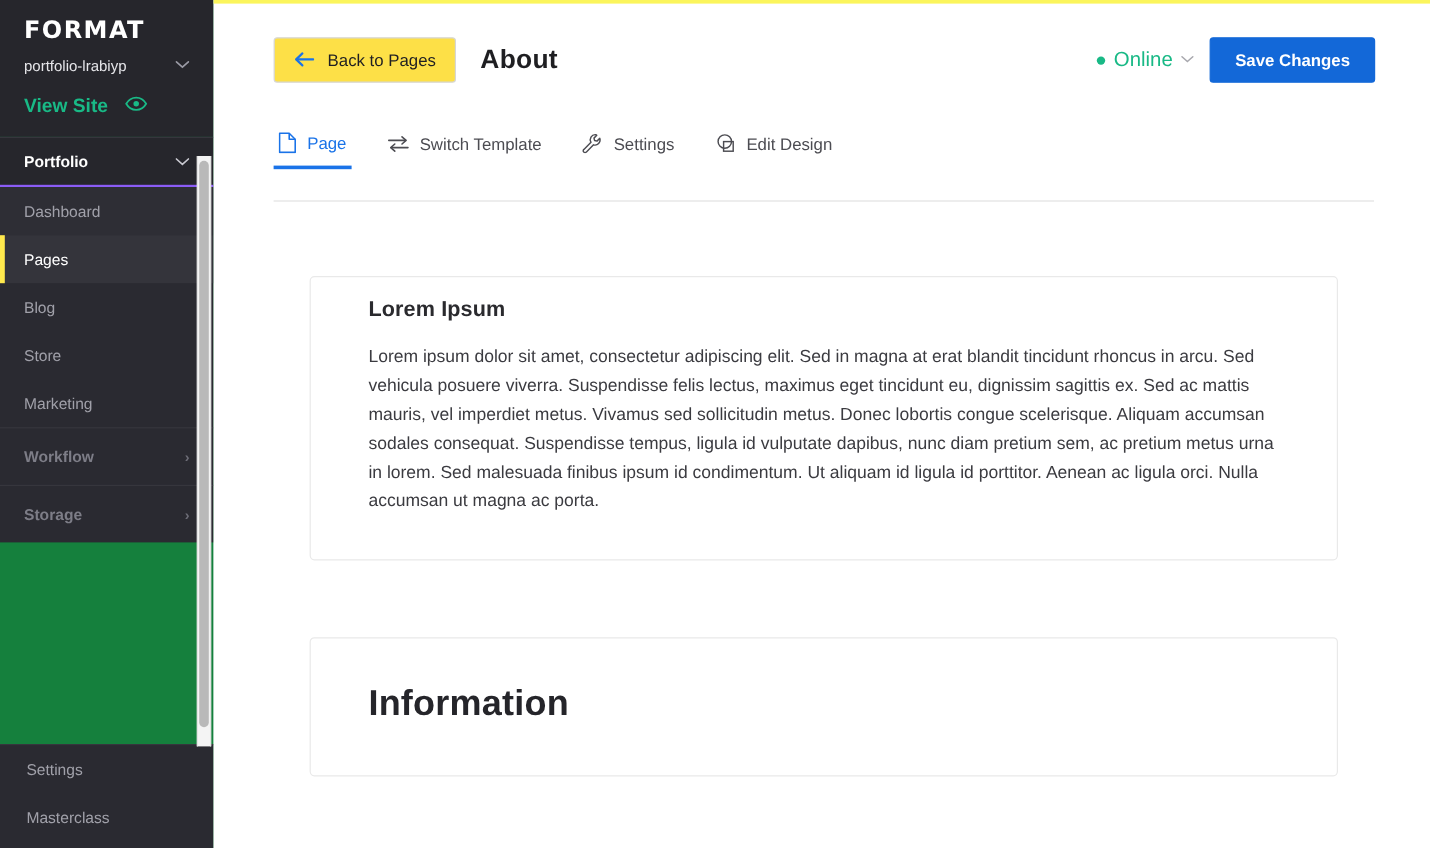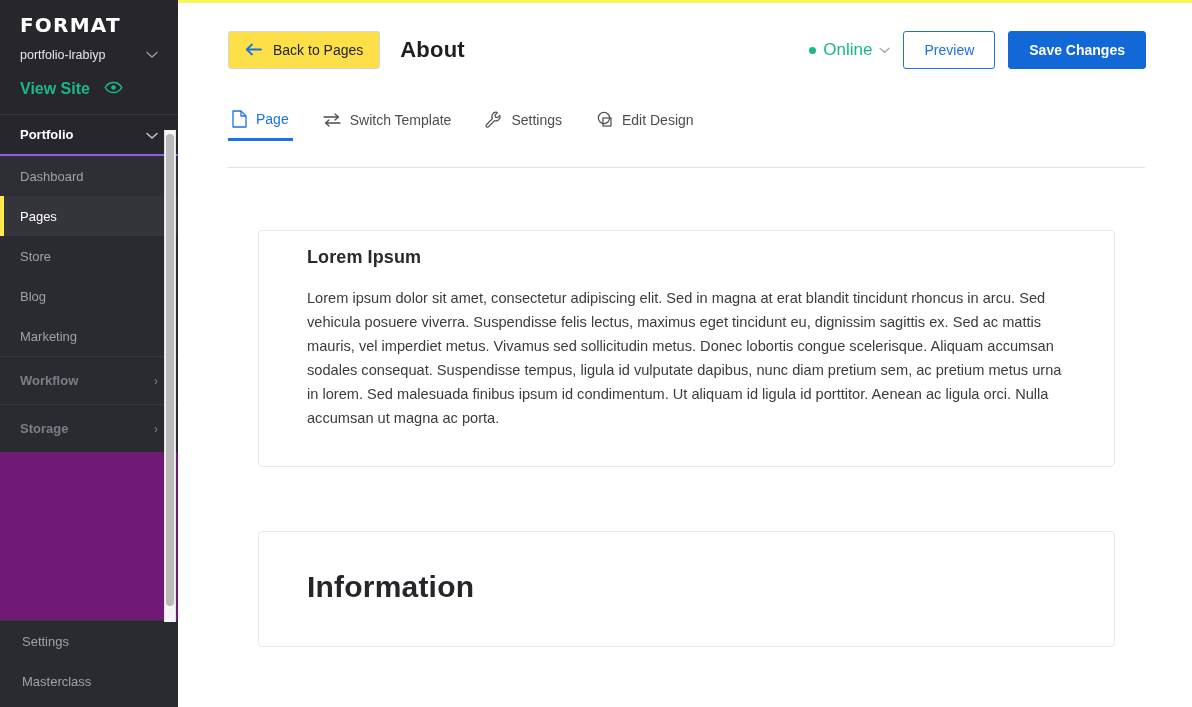--- a/index.html
+++ b/index.html
@@ -7,21 +7,21 @@
   body {
     font-family:"Liberation Sans", sans-serif;
     background:#ffffff;
     -webkit-font-smoothing:antialiased;
   }
   #app { position:relative; width:1192px; height:707px; overflow:hidden; }
 
   
   .sidebar {
     position:absolute; left:0; top:0; width:178px; height:707px;
-    background:#701a75; color:#fff; overflow:hidden;
+    background:#15803d; color:#fff; overflow:hidden;
   }
   .sb-top { background:#26262c; padding:14px 20px 16px 20px; }
   .brand {
     font-size:20px; font-weight:bold; letter-spacing:1.2px;
     color:#ffffff; line-height:1.1; margin-bottom:12px;
     font-family:"DejaVu Sans", sans-serif;
   }
   .site-row {
     display:flex; align-items:center; justify-content:space-between;
     margin-bottom:18px;
@@ -210,24 +210,24 @@
 
 
     <div class="nav-list">
       <div class="nav-item first">
         <span>Dashboard</span>
       </div>
       <div class="nav-item active">
         <span>Pages</span>
       </div>
       <div class="nav-item">
+        <span>Blog</span>
+      </div>
+      <div class="nav-item">
         <span>Store</span>
-      </div>
-      <div class="nav-item">
-        <span>Blog</span>
       </div>
       <div class="nav-item">
         <span>Marketing</span>
       </div>
 
       <div class="nav-group">
         <span>Workflow</span>
         <span class="arrow">›</span>
       </div>
       <div class="nav-group">
@@ -268,21 +268,20 @@
       <div class="topbar-right">
         <div class="status-pill">
           <span class="dot"></span>
           <span class="status-text">Online</span>
           <span class="status-chev">
             <svg width="11" height="7" viewBox="0 0 11 7">
                 <path d="M1 1.3 L5.5 5.3 L10 1.3" stroke="#a8a8ae" stroke-width="1.3" fill="none" stroke-linecap="round"></path>
               </svg>
           </span>
         </div>
-        <button class="btn-outline">Preview</button>
         <button class="btn-primary">Save Changes</button>
       </div>
     </div>
 
     <nav class="tabs">
       <div class="tab active">
         <span>
           <svg width="15" height="18" viewBox="0 0 15 18">
             <path d="M1 1h8l5 5v11H1z" fill="none" stroke="#1a73e8" stroke-width="1.3" stroke-linejoin="round"></path>
             <path d="M9 1v5h5" fill="none" stroke="#1a73e8" stroke-width="1.3" stroke-linejoin="round"></path>

